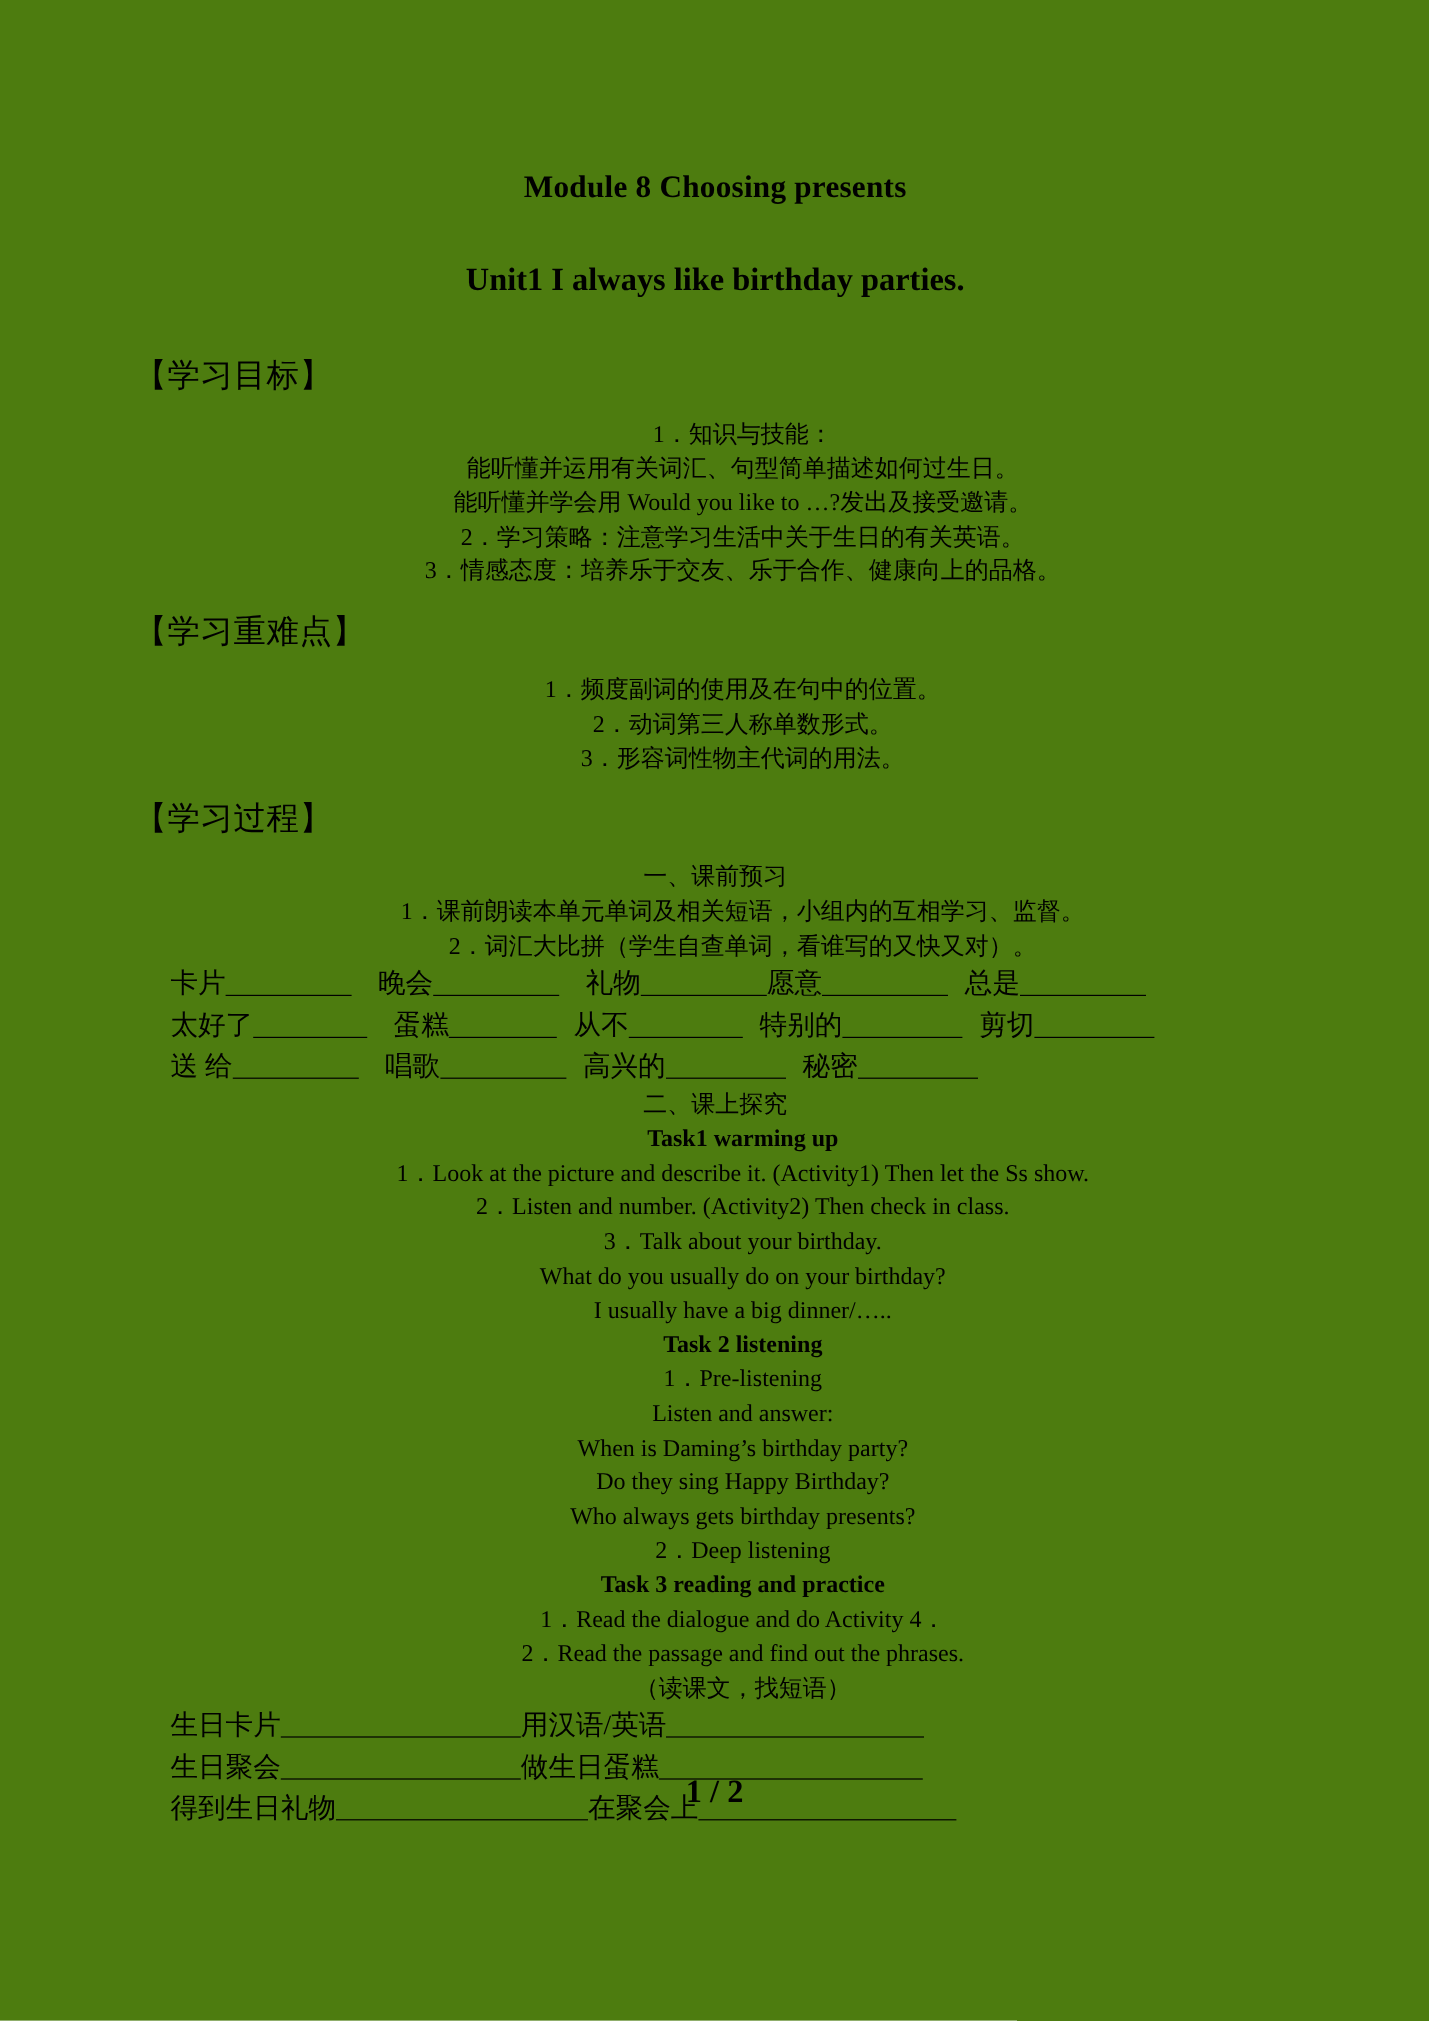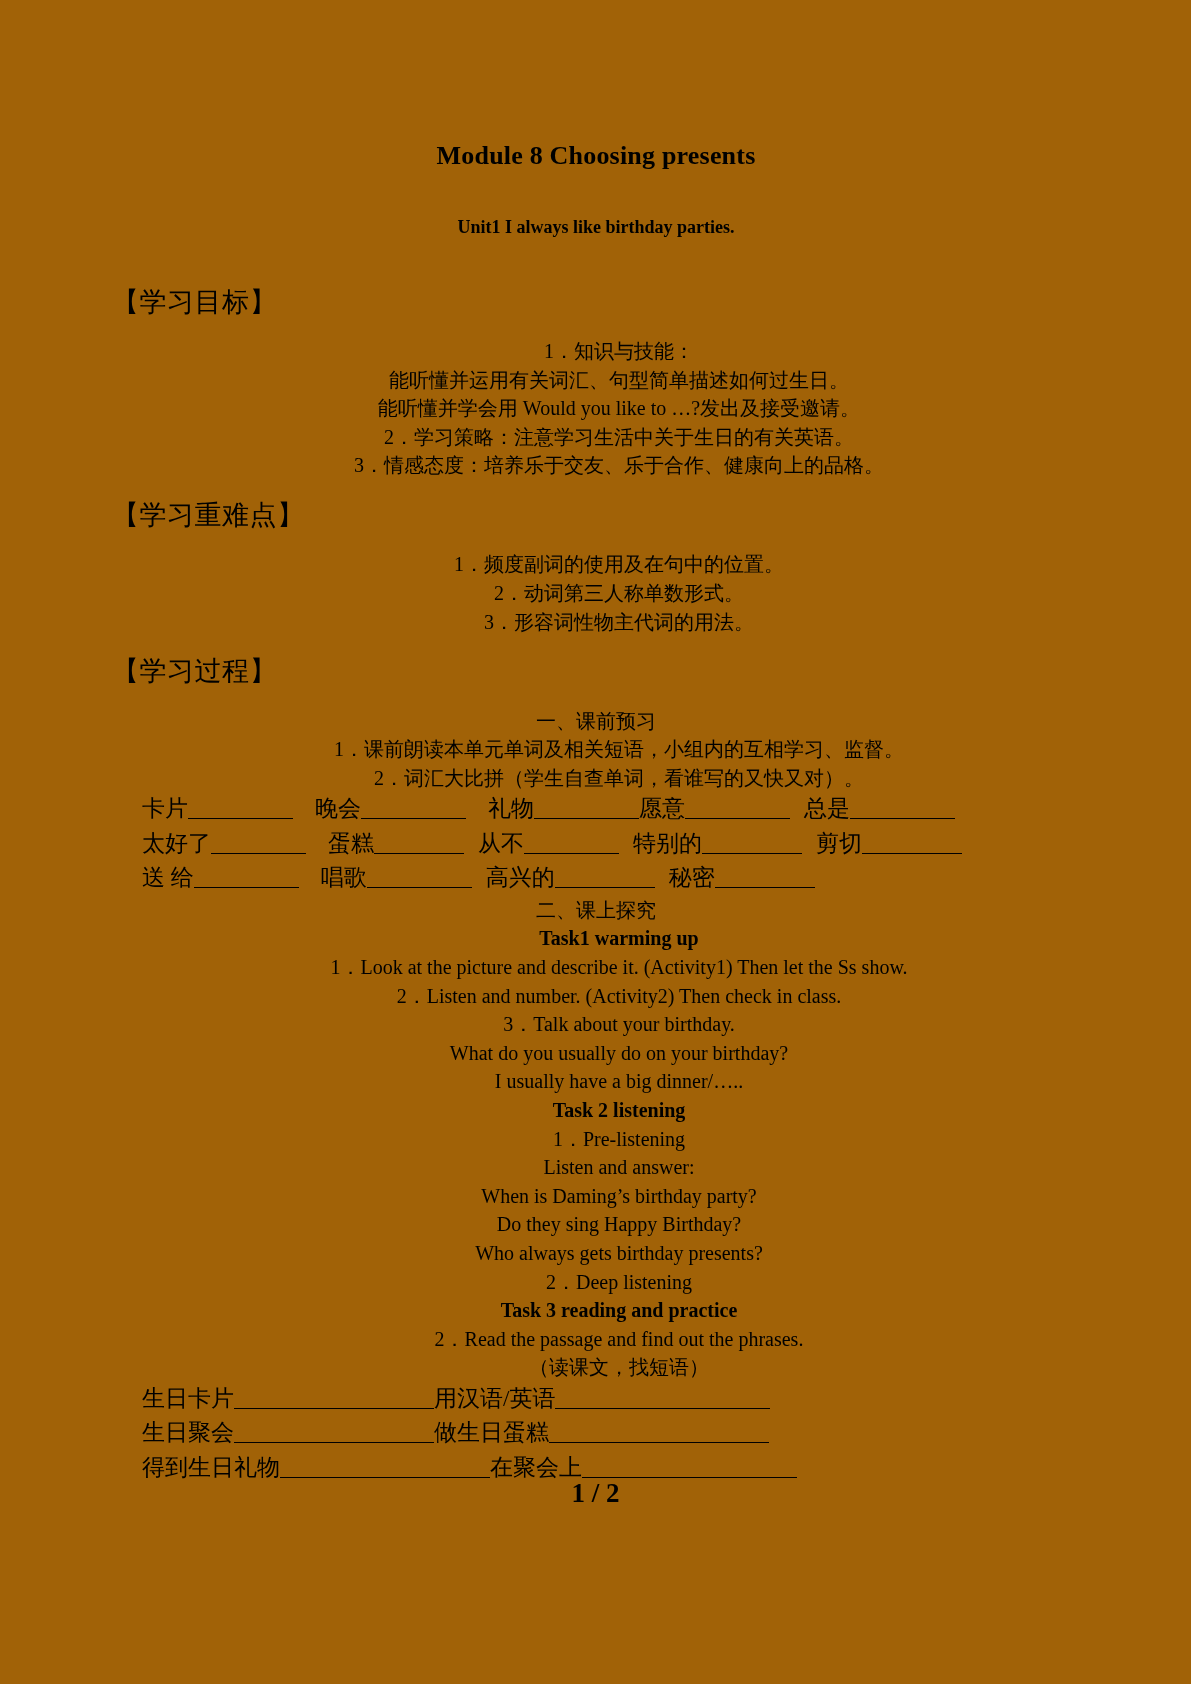--- a/index.html
+++ b/index.html
@@ -9,21 +9,21 @@
   }
   body {
     font-family: "Liberation Serif", "DejaVu Serif", serif;
     color: #000000;
   }
   .page {
     position: relative;
     width: 1191px;
     height: 1684px;
     margin: 0 auto;
-    background: #a16207;
+    background: #4d7c0f;
     box-sizing: border-box;
     padding: 0;
     overflow: hidden;
   }
   .content {
     position: absolute;
     left: 96px;
     top: 140px;
     width: 1000px;
   }
@@ -31,21 +31,21 @@
     text-align: center;
   }
   .doc-title {
     font-size: 26px;
     font-weight: bold;
     letter-spacing: 0.2px;
     margin: 0 0 46px 0;
     line-height: 1.2;
   }
   .doc-subtitle {
-    font-size: 18px;
+    font-size: 27px;
     font-weight: bold;
     margin: 0 0 44px 0;
     line-height: 1.2;
   }
   .section-head {
     font-size: 27px;
     font-weight: normal;
     line-height: 1.42;
     margin: 16px;
     letter-spacing: 0.5px;
@@ -150,20 +150,21 @@
 
     <div class="line indent-task bold">Task 2 listening</div>
     <div class="line indent-task">1．Pre-listening</div>
     <div class="line indent-task">Listen and answer:</div>
     <div class="line indent-task">When is Daming’s birthday party?</div>
     <div class="line indent-task">Do they sing Happy Birthday?</div>
     <div class="line indent-task">Who always gets birthday presents?</div>
     <div class="line indent-task">2．Deep listening</div>
 
     <div class="line indent-task bold">Task 3 reading and practice</div>
+    <div class="line indent-task">1．Read the dialogue and do Activity 4．</div>
     <div class="line indent-task">2．Read the passage and find out the phrases.</div>
     <div class="line indent-task">（读课文，找短语）</div>
 
     <div class="phrase-row">
       <span>生日卡片</span><span class="bl" style="width:200px"></span><span>用汉语/英语</span><span class="bl" style="width:215px"></span>
     </div>
     <div class="phrase-row">
       <span>生日聚会</span><span class="bl" style="width:200px"></span><span>做生日蛋糕</span><span class="bl" style="width:220px"></span>
     </div>
     <div class="phrase-row">

